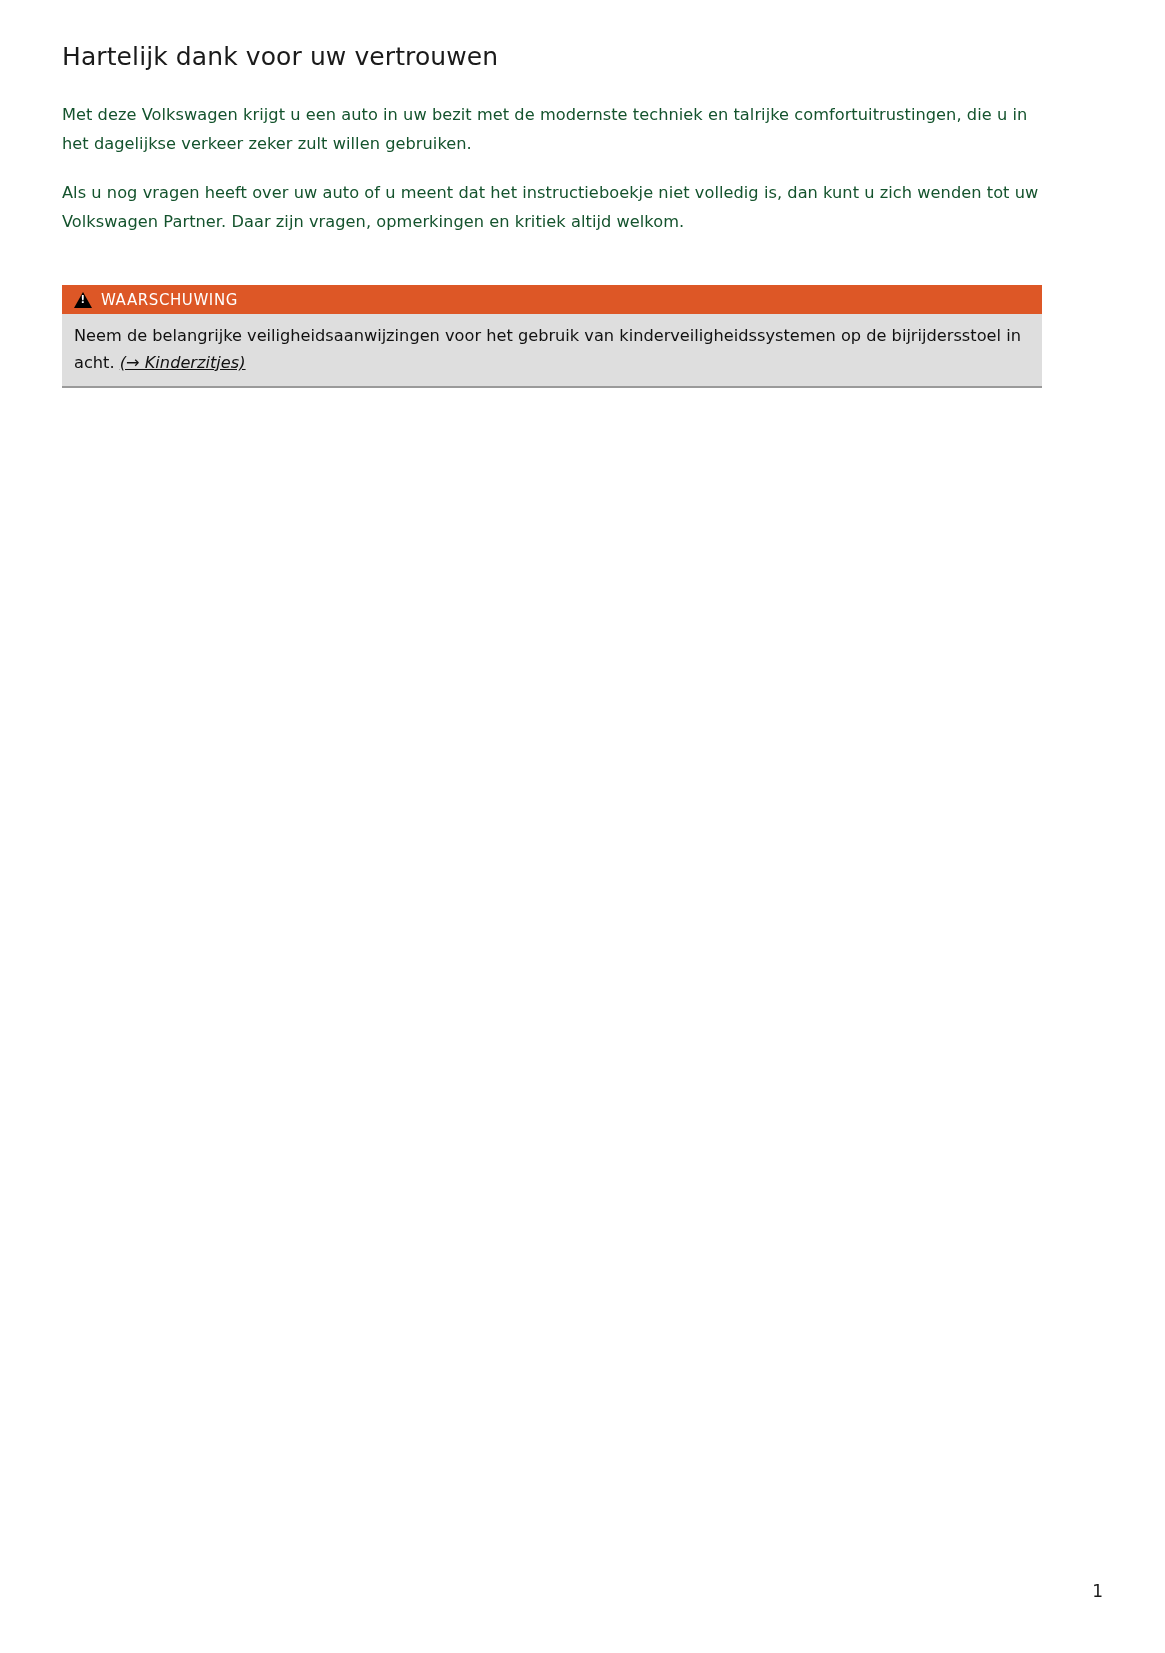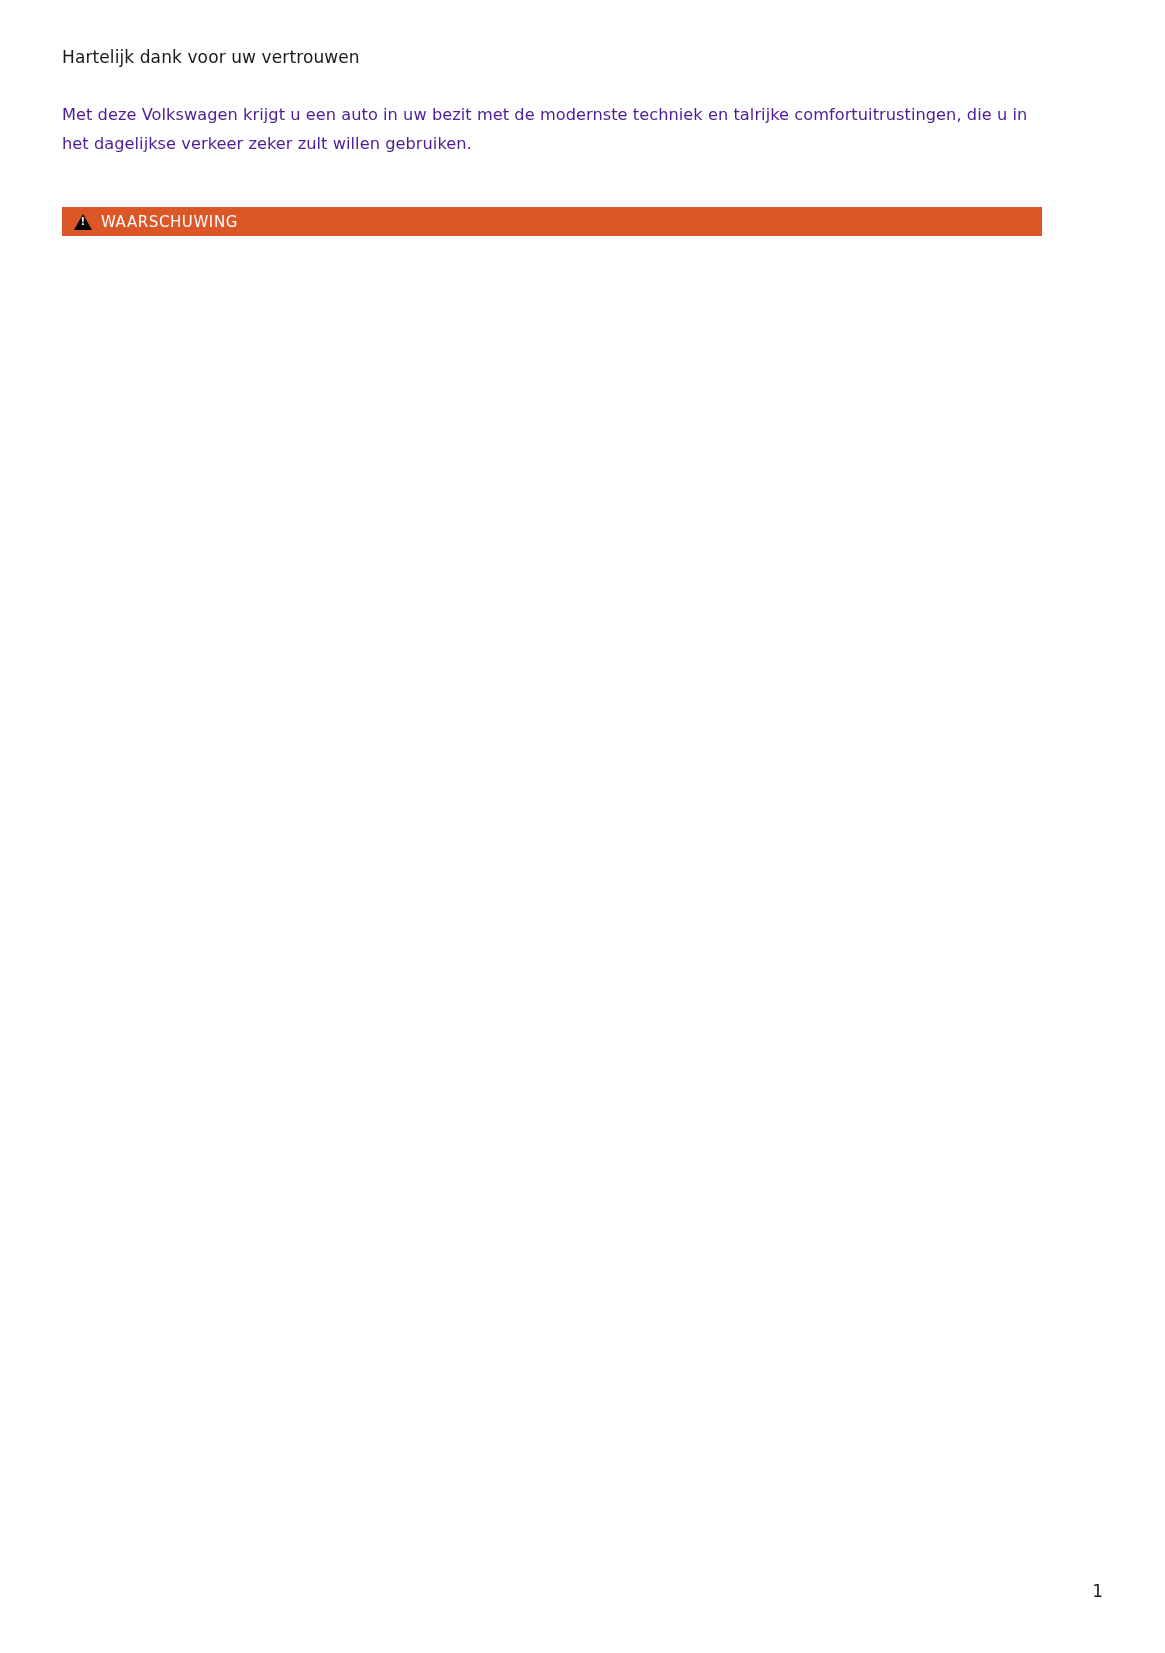--- a/index.html
+++ b/index.html
@@ -26,31 +26,31 @@
   }
   .content {
     position: absolute;
     left: 62px;
     top: 40px;
     width: 980px;
   }
   h1.page-title {
     font-family: "DejaVu Sans", sans-serif;
     font-weight: 400;
-    font-size: 17px;
+    font-size: 25px;
     line-height: 34px;
     letter-spacing: 0.1px;
     color: #1a1a1a;
     margin: 0 0 26px 0;
   }
   p.body-par {
     font-size: 16.2px;
     line-height: 29px;
     margin: 0 0 20px 0;
-    color: #4c1d95;
+    color: #14532d;
     text-align: left;
     letter-spacing: 0.05px;
   }
   p.body-par:last-of-type {
     margin-bottom: 0;
   }
   .warning-box {
     margin-top: 49px;
     width: 980px;
   }
@@ -117,25 +117,30 @@
 </head>
 <body>
 
 <div class="page">
 
   <div class="content">
 
     <h1 class="page-title">Hartelijk dank voor uw vertrouwen</h1>
 
     <p class="body-par">Met deze Volkswagen krijgt u een auto in uw bezit met de modernste techniek en talrijke comfortuitrustingen, die u in het dagelijkse verkeer zeker zult willen gebruiken.</p>
+    <p class="body-par">Als u nog vragen heeft over uw auto of u meent dat het instructieboekje niet volledig is, dan kunt u zich wenden tot uw Volkswagen Partner. Daar zijn vragen, opmerkingen en kritiek altijd welkom.</p>
 
     <div class="warning-box">
       <div class="warning-header">
         <span class="warning-triangle"></span>
         <span class="warning-label">WAARSCHUWING</span>
+      </div>
+      <div class="warning-body">
+        <span>Neem de belangrijke veiligheidsaanwijzingen voor het gebruik van kinderveiligheidssystemen op de bijrijdersstoel in acht.</span>
+        <span class="xref">(→ Kinderzitjes)</span>
       </div>
     </div>
 
   </div>
 
   <div class="page-number">1</div>
 
 </div>
 
 </body></html>

